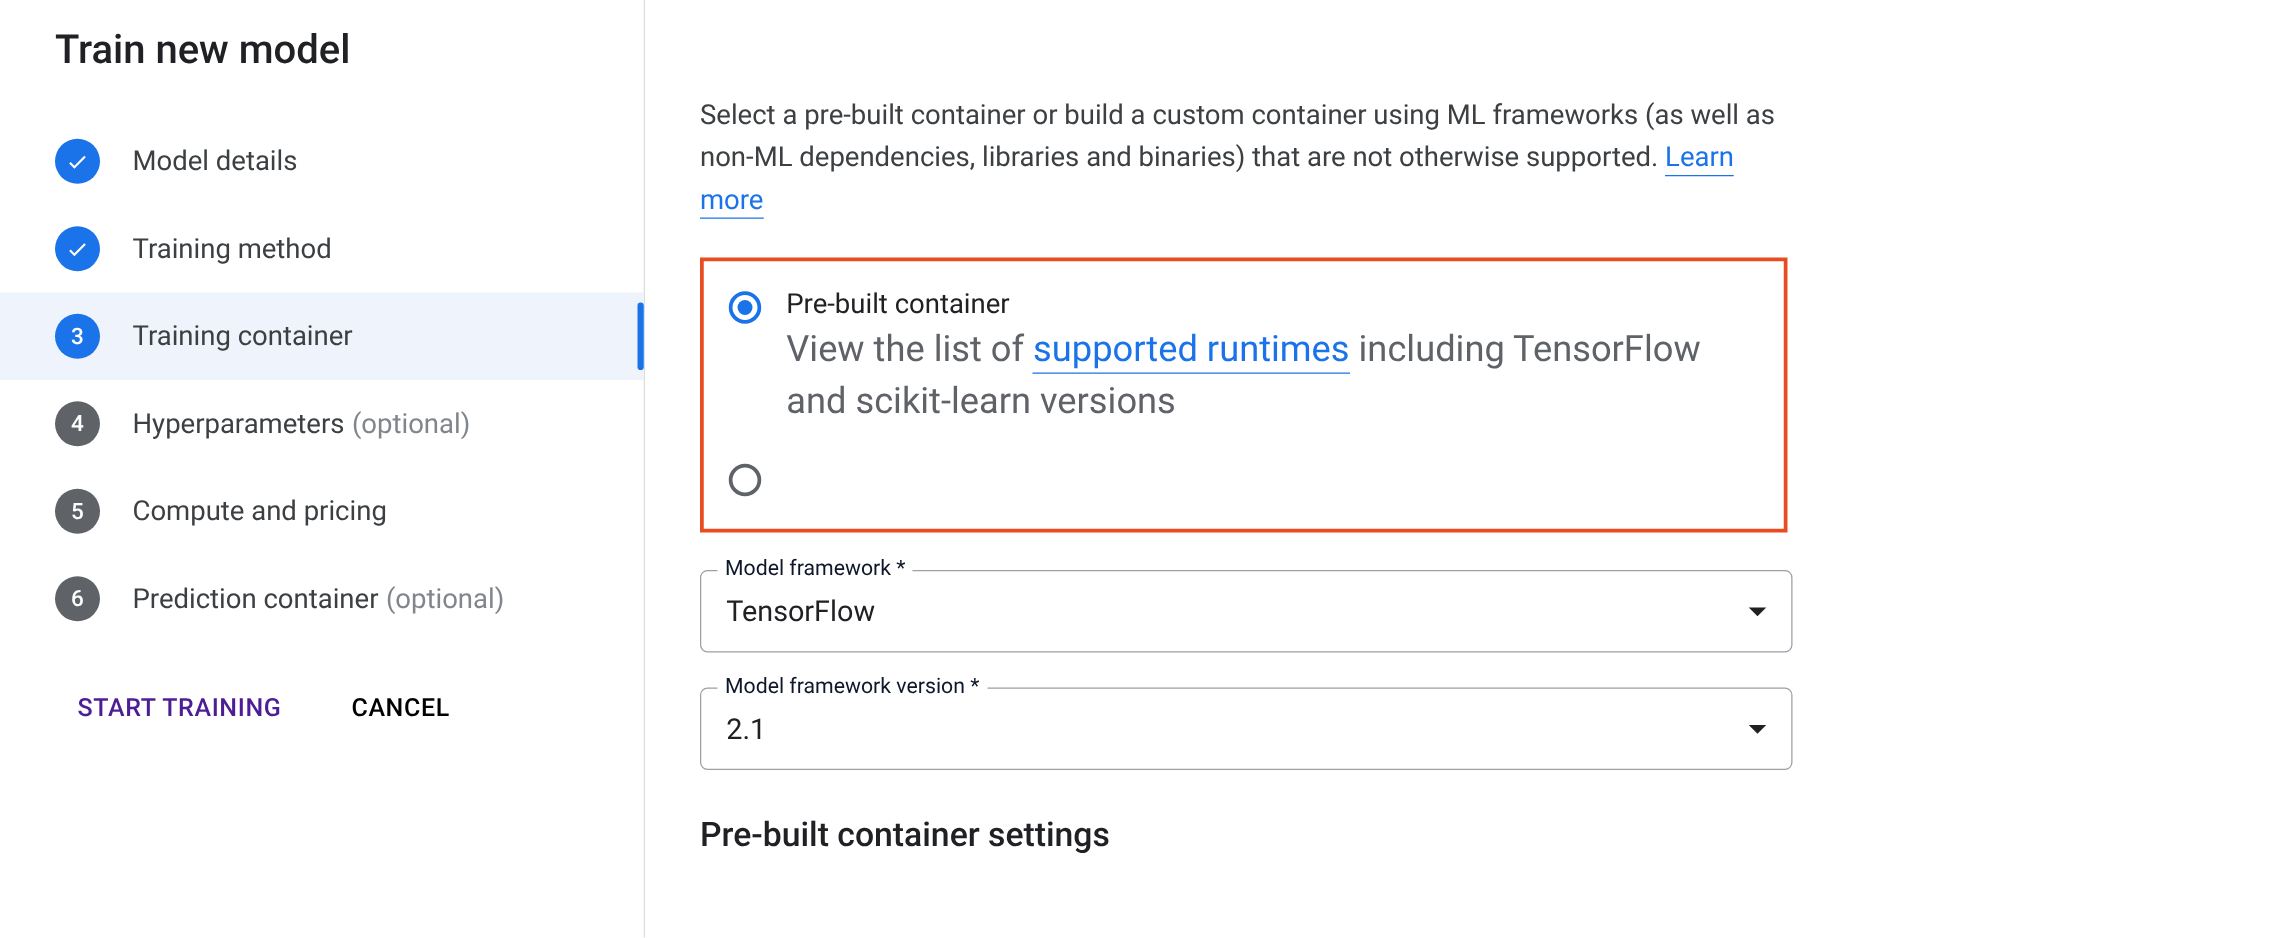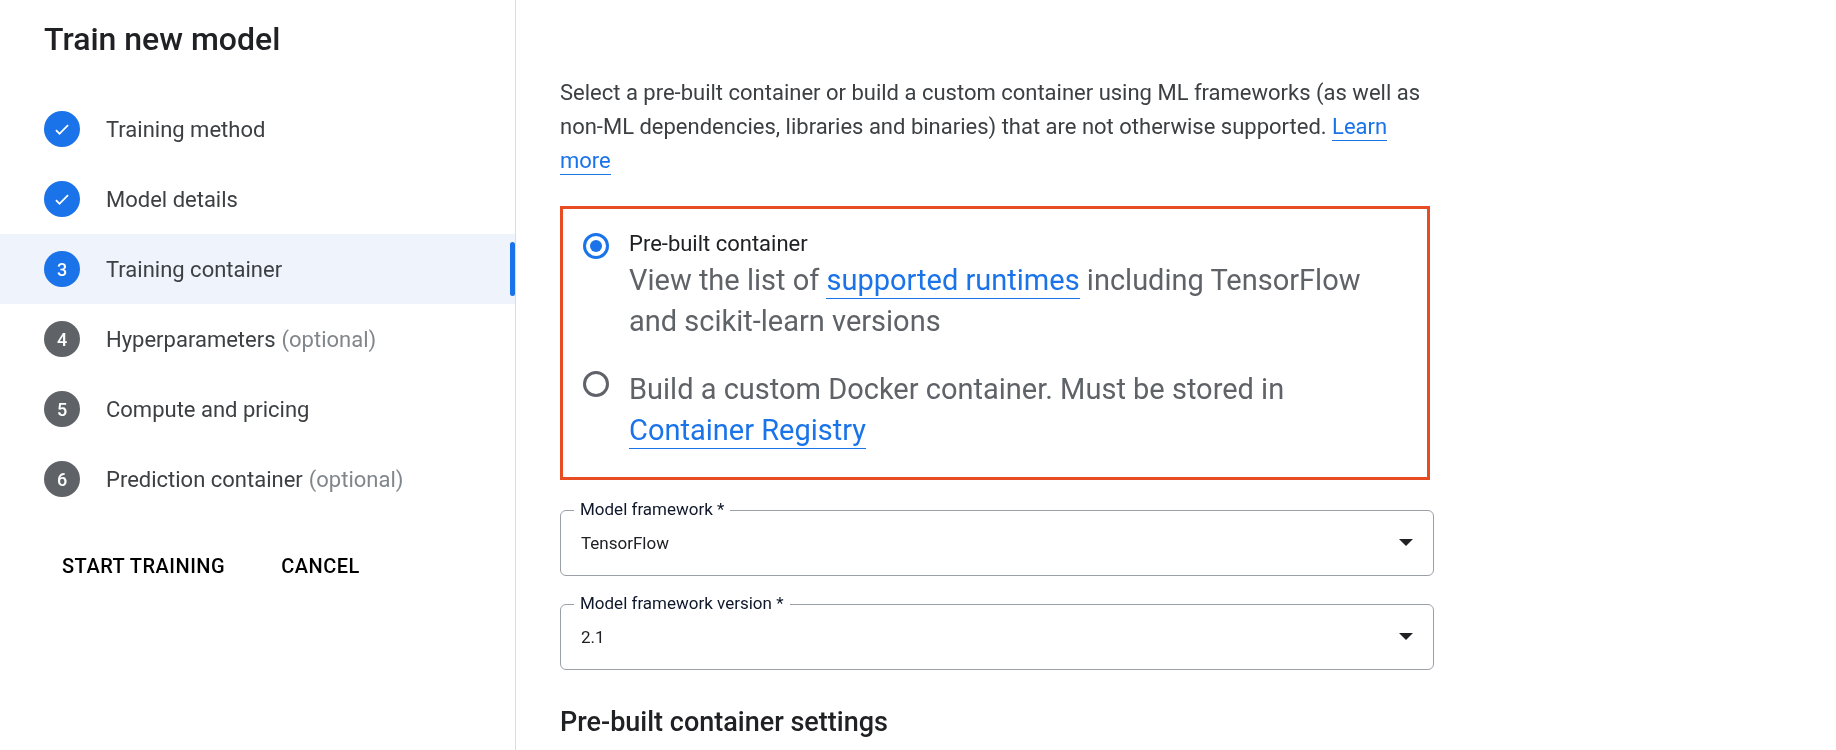--- a/index.html
+++ b/index.html
@@ -72,21 +72,21 @@
   .actions { margin-top: 40px; display: flex; gap: 56px; padding-left: 18px; }
   .btn {
     background: none;
     border: none;
     font-size: 20px;
     font-weight: 500;
     letter-spacing: 0.5px;
     cursor: pointer;
     font-family: inherit;
   }
-  .btn-start { color: #000000; }
+  .btn-start { color: #4c1d95; }
   .btn-cancel { color: #000000; }
 
   .main {
     flex: 1;
     padding: 28px 40px 0 44px;
     overflow: hidden;
     margin-top: 48px;
   }
   .intro {
     font-size: 22px;
@@ -154,21 +154,21 @@
     color: #0f172a;
   }
   .select-box {
     width: 100%;
     border: 1px solid #9aa0a6;
     border-radius: 6px;
     height: 66px;
     display: flex;
     align-items: center;
     padding: 0 20px;
-    font-size: 17px;
+    font-size: 23px;
     color: #202124;
     justify-content: space-between;
     cursor: pointer;
   }
   .caret {
     width: 0;
     height: 0;
     border-left: 7px solid transparent;
     border-right: 7px solid transparent;
     border-top: 7px solid #202124;
@@ -186,29 +186,29 @@
 <div class="layout">
   <aside class="sidebar">
     <h1 class="page-title">Train new model</h1>
     <ul class="steps">
       <li class="step">
         <span class="step-icon done">
           <svg class="check-svg" viewBox="0 0 24 24">
               <path fill="#fff" d="M9 16.2l-3.5-3.5L4 14.2 9 19.2 20 8.2l-1.5-1.5z"></path>
             </svg>
         </span>
-        <span class="step-label">Training method</span>
+        <span class="step-label">Model details</span>
       </li>
       <li class="step">
         <span class="step-icon done">
           <svg class="check-svg" viewBox="0 0 24 24">
               <path fill="#fff" d="M9 16.2l-3.5-3.5L4 14.2 9 19.2 20 8.2l-1.5-1.5z"></path>
             </svg>
         </span>
-        <span class="step-label">Model details</span>
+        <span class="step-label">Training method</span>
       </li>
       <li class="step active-bg">
         <span class="step-icon current">3</span>
         <span class="step-label">Training container</span>
       </li>
       <li class="step">
         <span class="step-icon pending">4</span>
         <span class="step-label">Hyperparameters</span>
         <span class="step-optional">(optional)</span>
       </li>
@@ -241,23 +241,20 @@
         <div class="radio-content">
           <div class="radio-label">Pre-built container</div>
           <div class="radio-desc">
             <span>View the list of </span><a href="#" class="link">supported runtimes</a><span> including TensorFlow and scikit-learn versions</span>
           </div>
         </div>
       </div>
       <div class="radio-row">
         <span class="radio-outer"></span>
         <div class="radio-content">
-          <div class="radio-desc">
-            <span>Build a custom Docker container. Must be stored in </span><a href="#" class="link">Container Registry</a>
-          </div>
         </div>
       </div>
     </div>
 
     <div class="field-wrap">
       <span class="field-float-label">Model framework *</span>
       <div class="select-box">
         <span>TensorFlow</span>
         <span class="caret"></span>
       </div>

